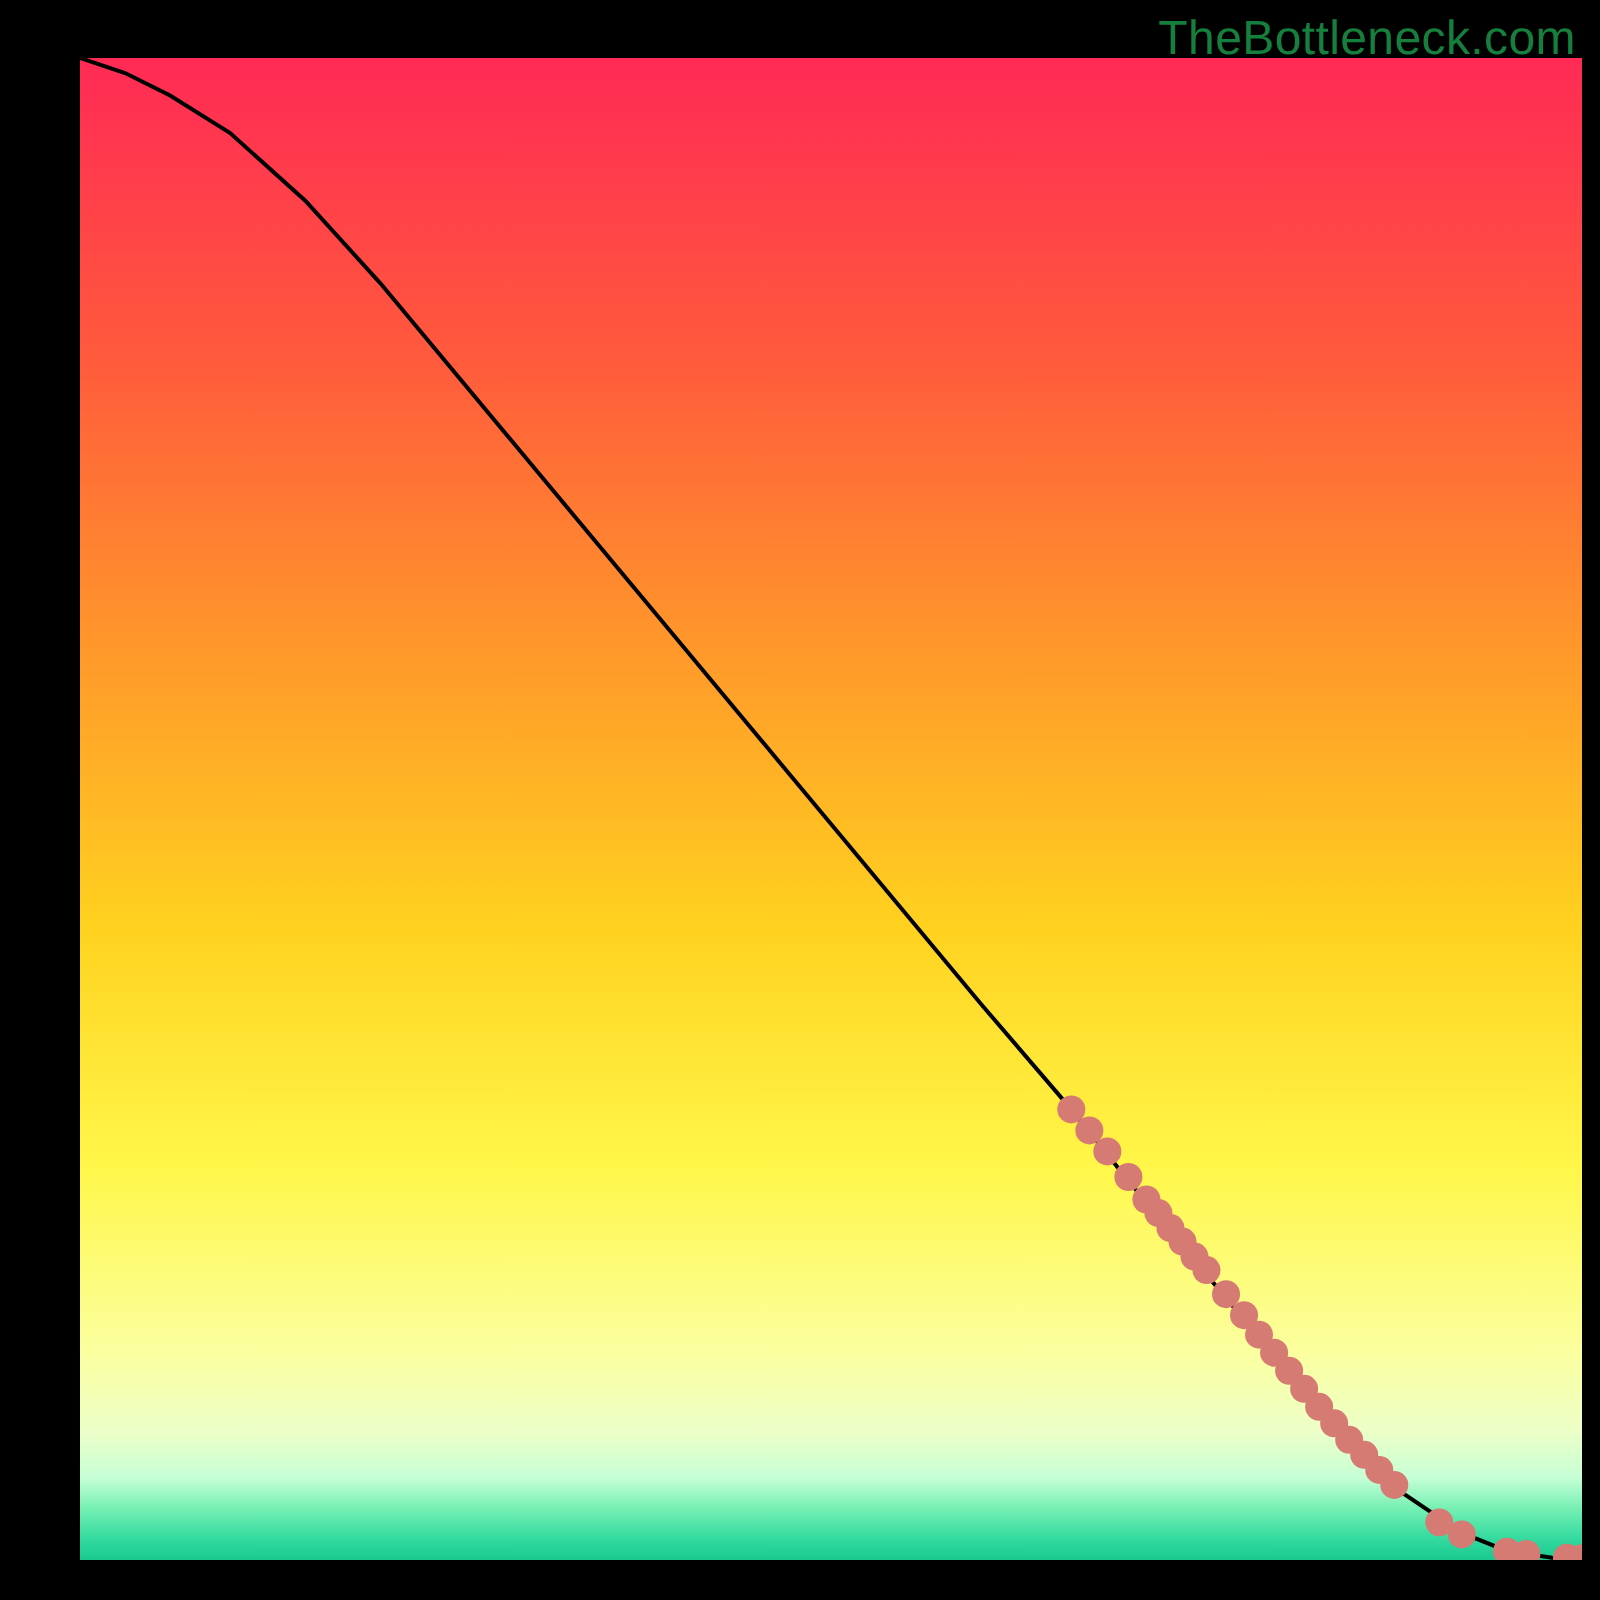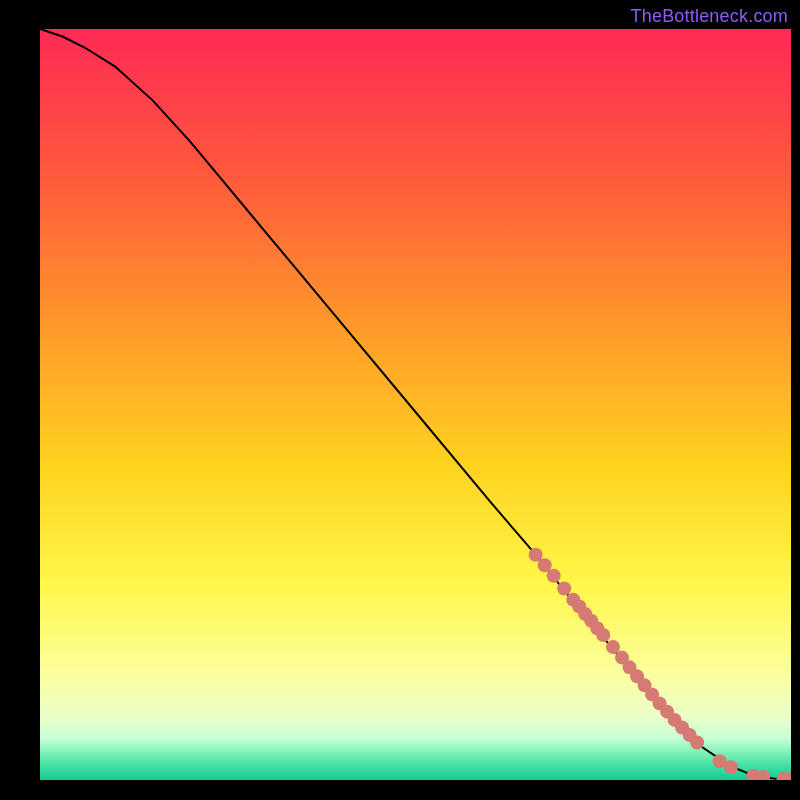--- a/index.html
+++ b/index.html
@@ -23,22 +23,22 @@
     left: 0;
     top: 0;
     width: 751px;
     height: 751px;
   }
   .watermark {
     position: absolute;
     top: 6px;
     right: 12px;
     font-family: Arial, Helvetica, sans-serif;
-    font-size: 18px;
-    color: #8b5cf6;
+    font-size: 24px;
+    color: #15803d;
     letter-spacing: 0.2px;
     user-select: none;
   }
 </style>
 </head>
 <body>
 
 <div class="frame">
   <svg class="plot-area" viewBox="0 0 751 751" preserveAspectRatio="none">
     <defs>

